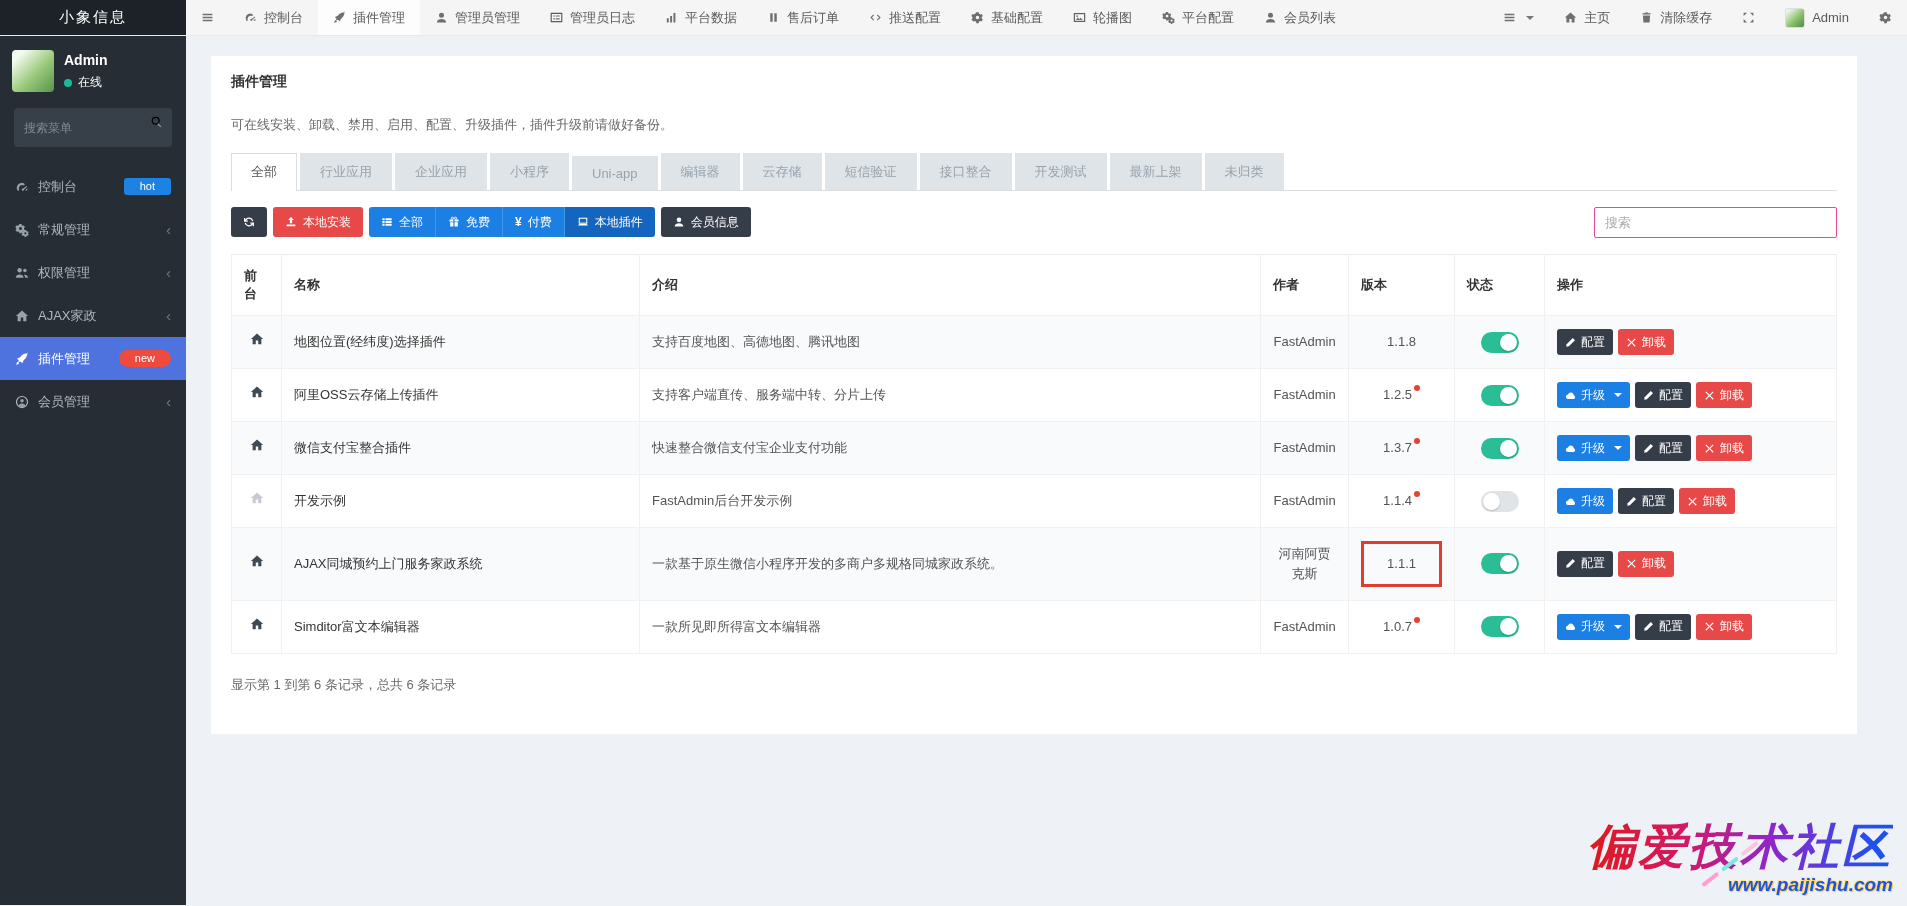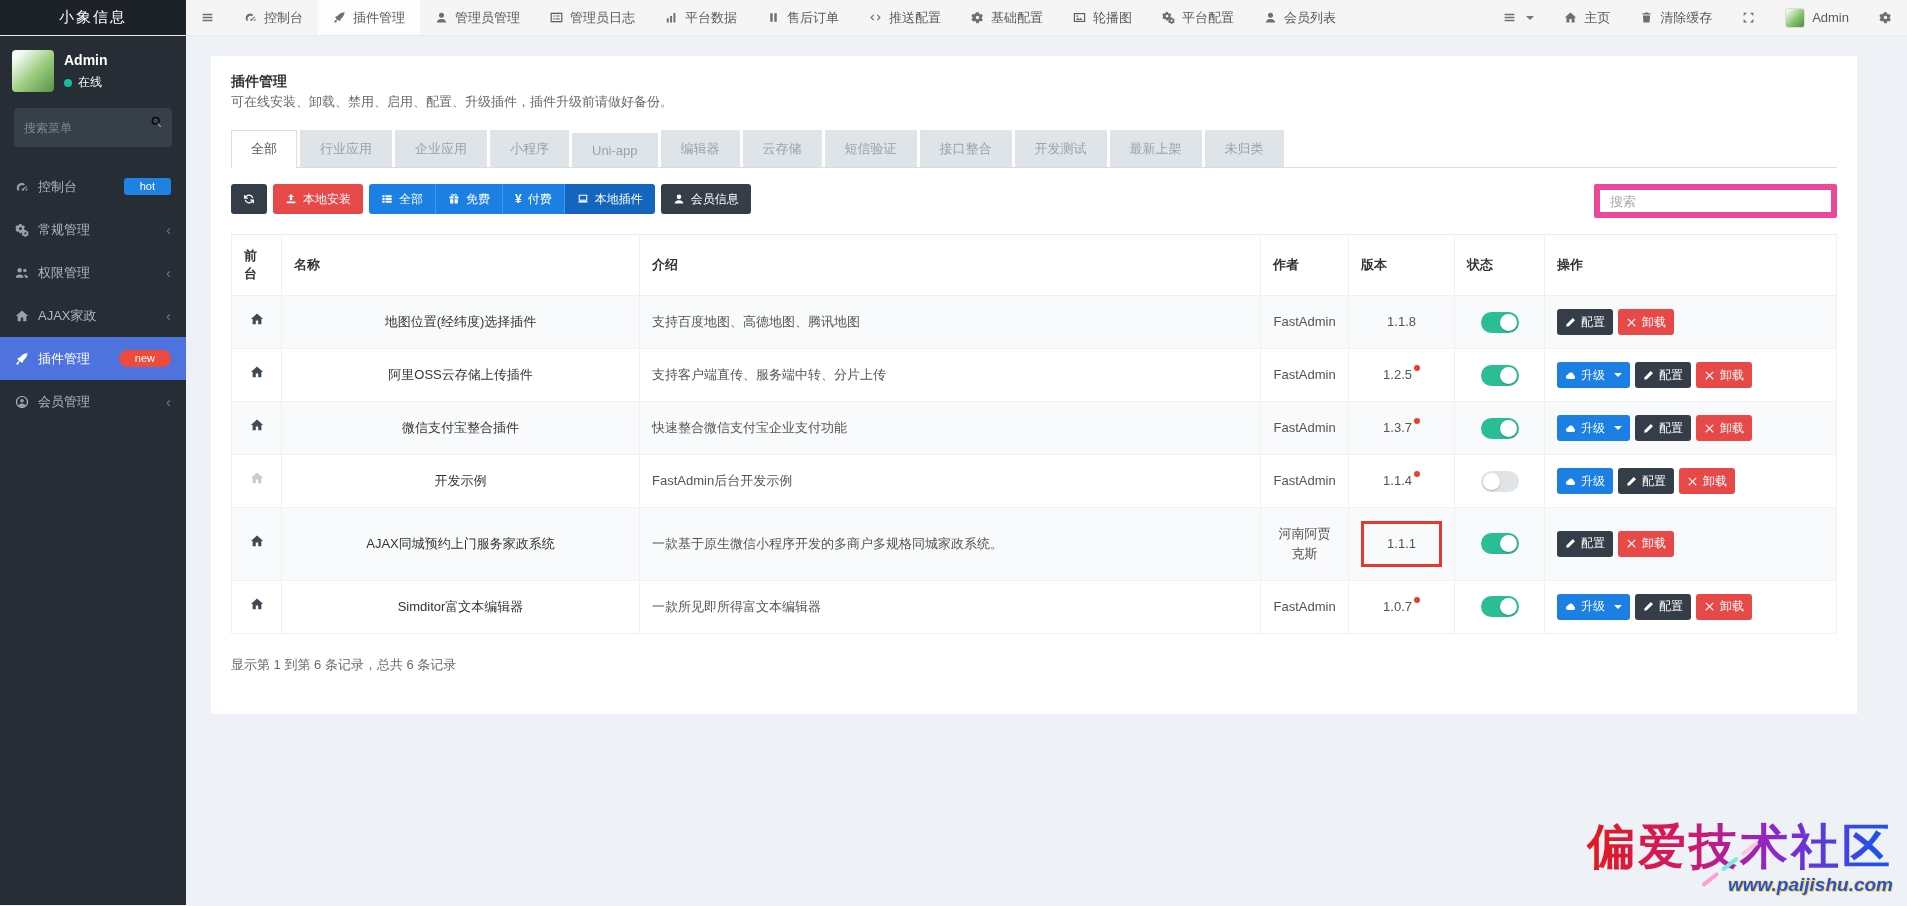--- a/index.html
+++ b/index.html
@@ -38,48 +38,48 @@
   .menu-item .chev{color:#6f7a84;font-size:15px;line-height:1;}
   .menu-item.active{background:#4e73df;color:#fff;}
   .menu-item.active svg{fill:#fff;}
   .badge{font-size:11px;color:#fff;padding:3px 16px;border-radius:3px;font-weight:normal;line-height:1;}
   .badge.pill{border-radius:10px;}
 
   
   .main{flex:1;overflow:hidden;}
   .card{background:#fff;margin:20px 50px 0 25px;padding:17px 20px 40px;min-height:592px;}
   .page-title{font-size:14px;font-weight:bold;color:#333;}
-  .page-sub{font-size:13px;color:#676a6c;margin-top:2px;}
+  .page-sub{font-size:13px;color:#676a6c;margin-top:25px;}
 
   .tabs{display:flex;gap:3px;margin-top:19px;border-bottom:1px solid #ddd;align-items:flex-end;}
   .tab{padding:9px 19px;font-size:13px;color:#99a3ab;background:#dfe4e9;cursor:pointer;border:1px solid transparent;border-bottom:none;}
   .tab.active{background:#fff;color:#555;border-color:#ddd;margin-bottom:-1px;padding-bottom:10px;}
 
   .toolbar{display:flex;align-items:flex-start;margin-top:16px;}
   .btn{display:inline-flex;align-items:center;gap:6px;height:30px;padding:8px 12px;border:none;border-radius:3px;color:#fff;font-size:12px;cursor:pointer;margin-right:6px;}
   .btn svg{width:12px;height:12px;fill:#fff;}
   .btn .glyph{font-size:12px;font-weight:bold;}
   .btn.dark{background:#353d49;}
   .btn.danger{background:#e74848;}
   .btn-group{display:flex;margin-right:6px;}
   .btn-group .btn{margin-right:0;border-radius:0;background:#1b7fe4;border-right:1px solid rgba(255,255,255,.18);}
   .btn-group .btn:first-child{border-radius:3px 0 0 3px;}
   .btn-group .btn:last-child{border-radius:0 3px 3px 0;border-right:none;}
   .btn-group .btn.active{background:#1365bd;}
   .search-box{margin-left:auto;}
-  .search-box input{width:243px;height:31px;border:6px solid #ec4899;border-radius:2px;padding:11px 10px;font-size:13px;color:#333;outline:none;}
+  .search-box input{width:243px;height:31px;border:1px solid #ec4899;border-radius:2px;padding:11px 10px;font-size:13px;color:#333;outline:none;}
   .search-box input::placeholder{color:#aaa;}
 
   table.plugin-table{width:100%;border-collapse:collapse;margin-top:16px;}
   .plugin-table th{font-size:13px;color:#333;text-align:left;padding:12px;border:1px solid #f0f0f0;border-top:1px solid #ececec;font-weight:bold;background:#fff;}
   .plugin-table td{font-size:13px;color:#545454;padding:13px 12px;border:1px solid #f1f1f1;vertical-align:middle;line-height:1.5;}
   .plugin-table tbody tr:nth-child(odd){background:#f9fafb;}
   .center{text-align:center;}
   .right{text-align:right;}
-  td.name-cell{color:#333;text-align:center;}
+  td.name-cell{color:#333;}
   .home-ic svg{width:14px;height:14px;fill:#3f4a55;}
   .home-ic.dim svg{fill:#c6ccd2;}
 
   .toggle{width:38px;height:21px;border-radius:11px;background:#2abd96;position:relative;display:inline-block;cursor:pointer;vertical-align:middle;}
   .toggle::after{content:"";position:absolute;width:17px;height:17px;border-radius:50%;background:#fff;top:2px;right:2px;box-shadow:0 1px 2px rgba(0,0,0,.2);}
   .toggle.off{background:#e0e4e7;}
   .toggle.off::after{left:2px;right:auto;}
 
   .ops{display:flex;justify-content:flex-start;gap:5px;}
   .abtn{display:inline-flex;align-items:center;gap:5px;height:26px;padding:0 8px;border:none;border-radius:3px;color:#fff;font-size:12px;cursor:pointer;white-space:nowrap;}
@@ -90,21 +90,21 @@
   .abtn .caret{border-top-color:#fff;margin-left:4px;}
 
   .vwrap{display:inline-block;padding:2px 4px;position:relative;text-align:center;}
   .vwrap.hl{border:3px solid #e23b30;padding:10px 23px;}
   .reddot{display:inline-block;width:6px;height:6px;background:#e8412f;border-radius:50%;vertical-align:top;margin:0 0 0 2px;}
 
   .summary{margin-top:22px;font-size:13px;color:#676a6c;}
 
   
   .watermark{position:fixed;right:14px;bottom:10px;text-align:right;z-index:50;}
-  .wm-text{font-size:48px;font-weight:bold;letter-spacing:3px;line-height:1.05;
+  .wm-text{font-size:48px;font-weight:bold;font-style:italic;letter-spacing:3px;line-height:1.05;
     background:linear-gradient(95deg,#e01a1a 0%,#d31866 32%,#8b27cf 62%,#1b53ec 95%);
     -webkit-background-clip:text;background-clip:text;color:#b4259b;-webkit-text-fill-color:transparent;}
   .wm-url{font-size:19px;font-weight:bold;font-style:italic;color:#1b53ec;margin-top:2px;
     text-shadow:1px 1px 0 #ffcf40,-1px -1px 0 #ffe28a;}
   .wm-deco{position:absolute;left:108px;bottom:30px;display:flex;gap:5px;transform:rotate(-38deg);}
   .wm-deco span{width:20px;height:4px;border-radius:2px;display:block;}
   .wm-deco .d1{background:#ff9ecf;}
   .wm-deco .d2{background:#7fe8e0;}
   .wm-deco .d3{background:#ffc3dd;}
 </style>

